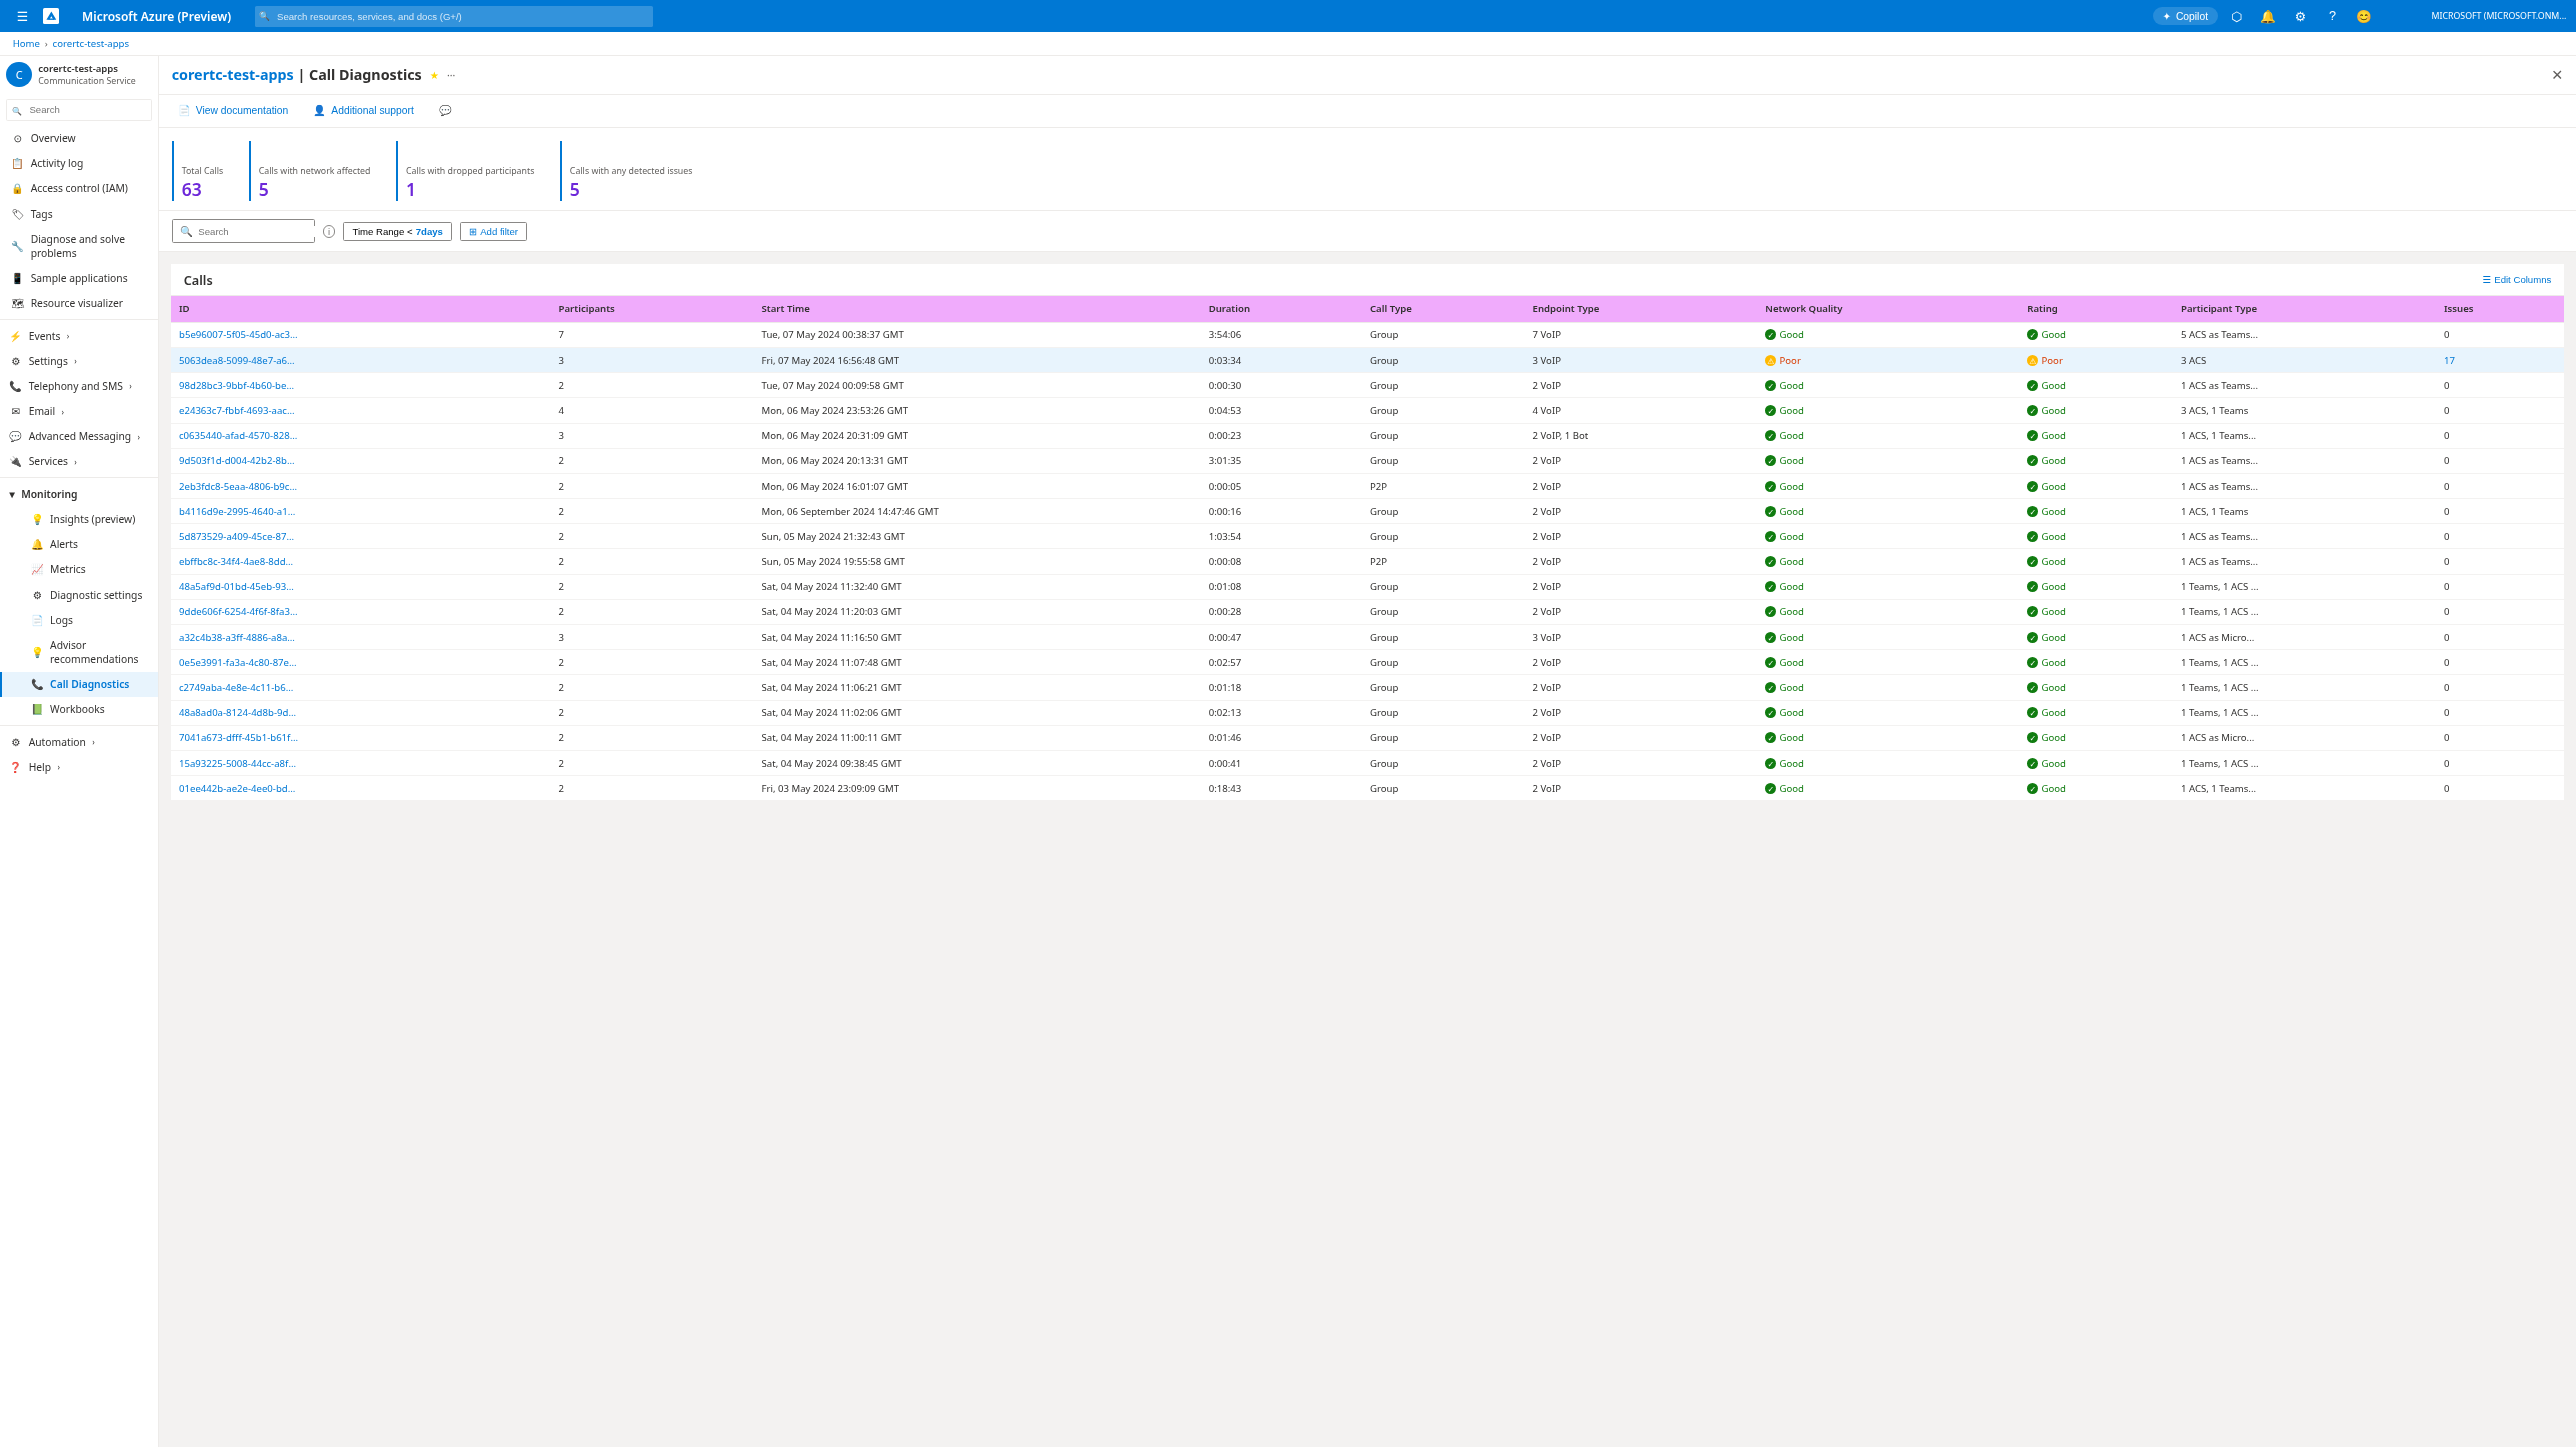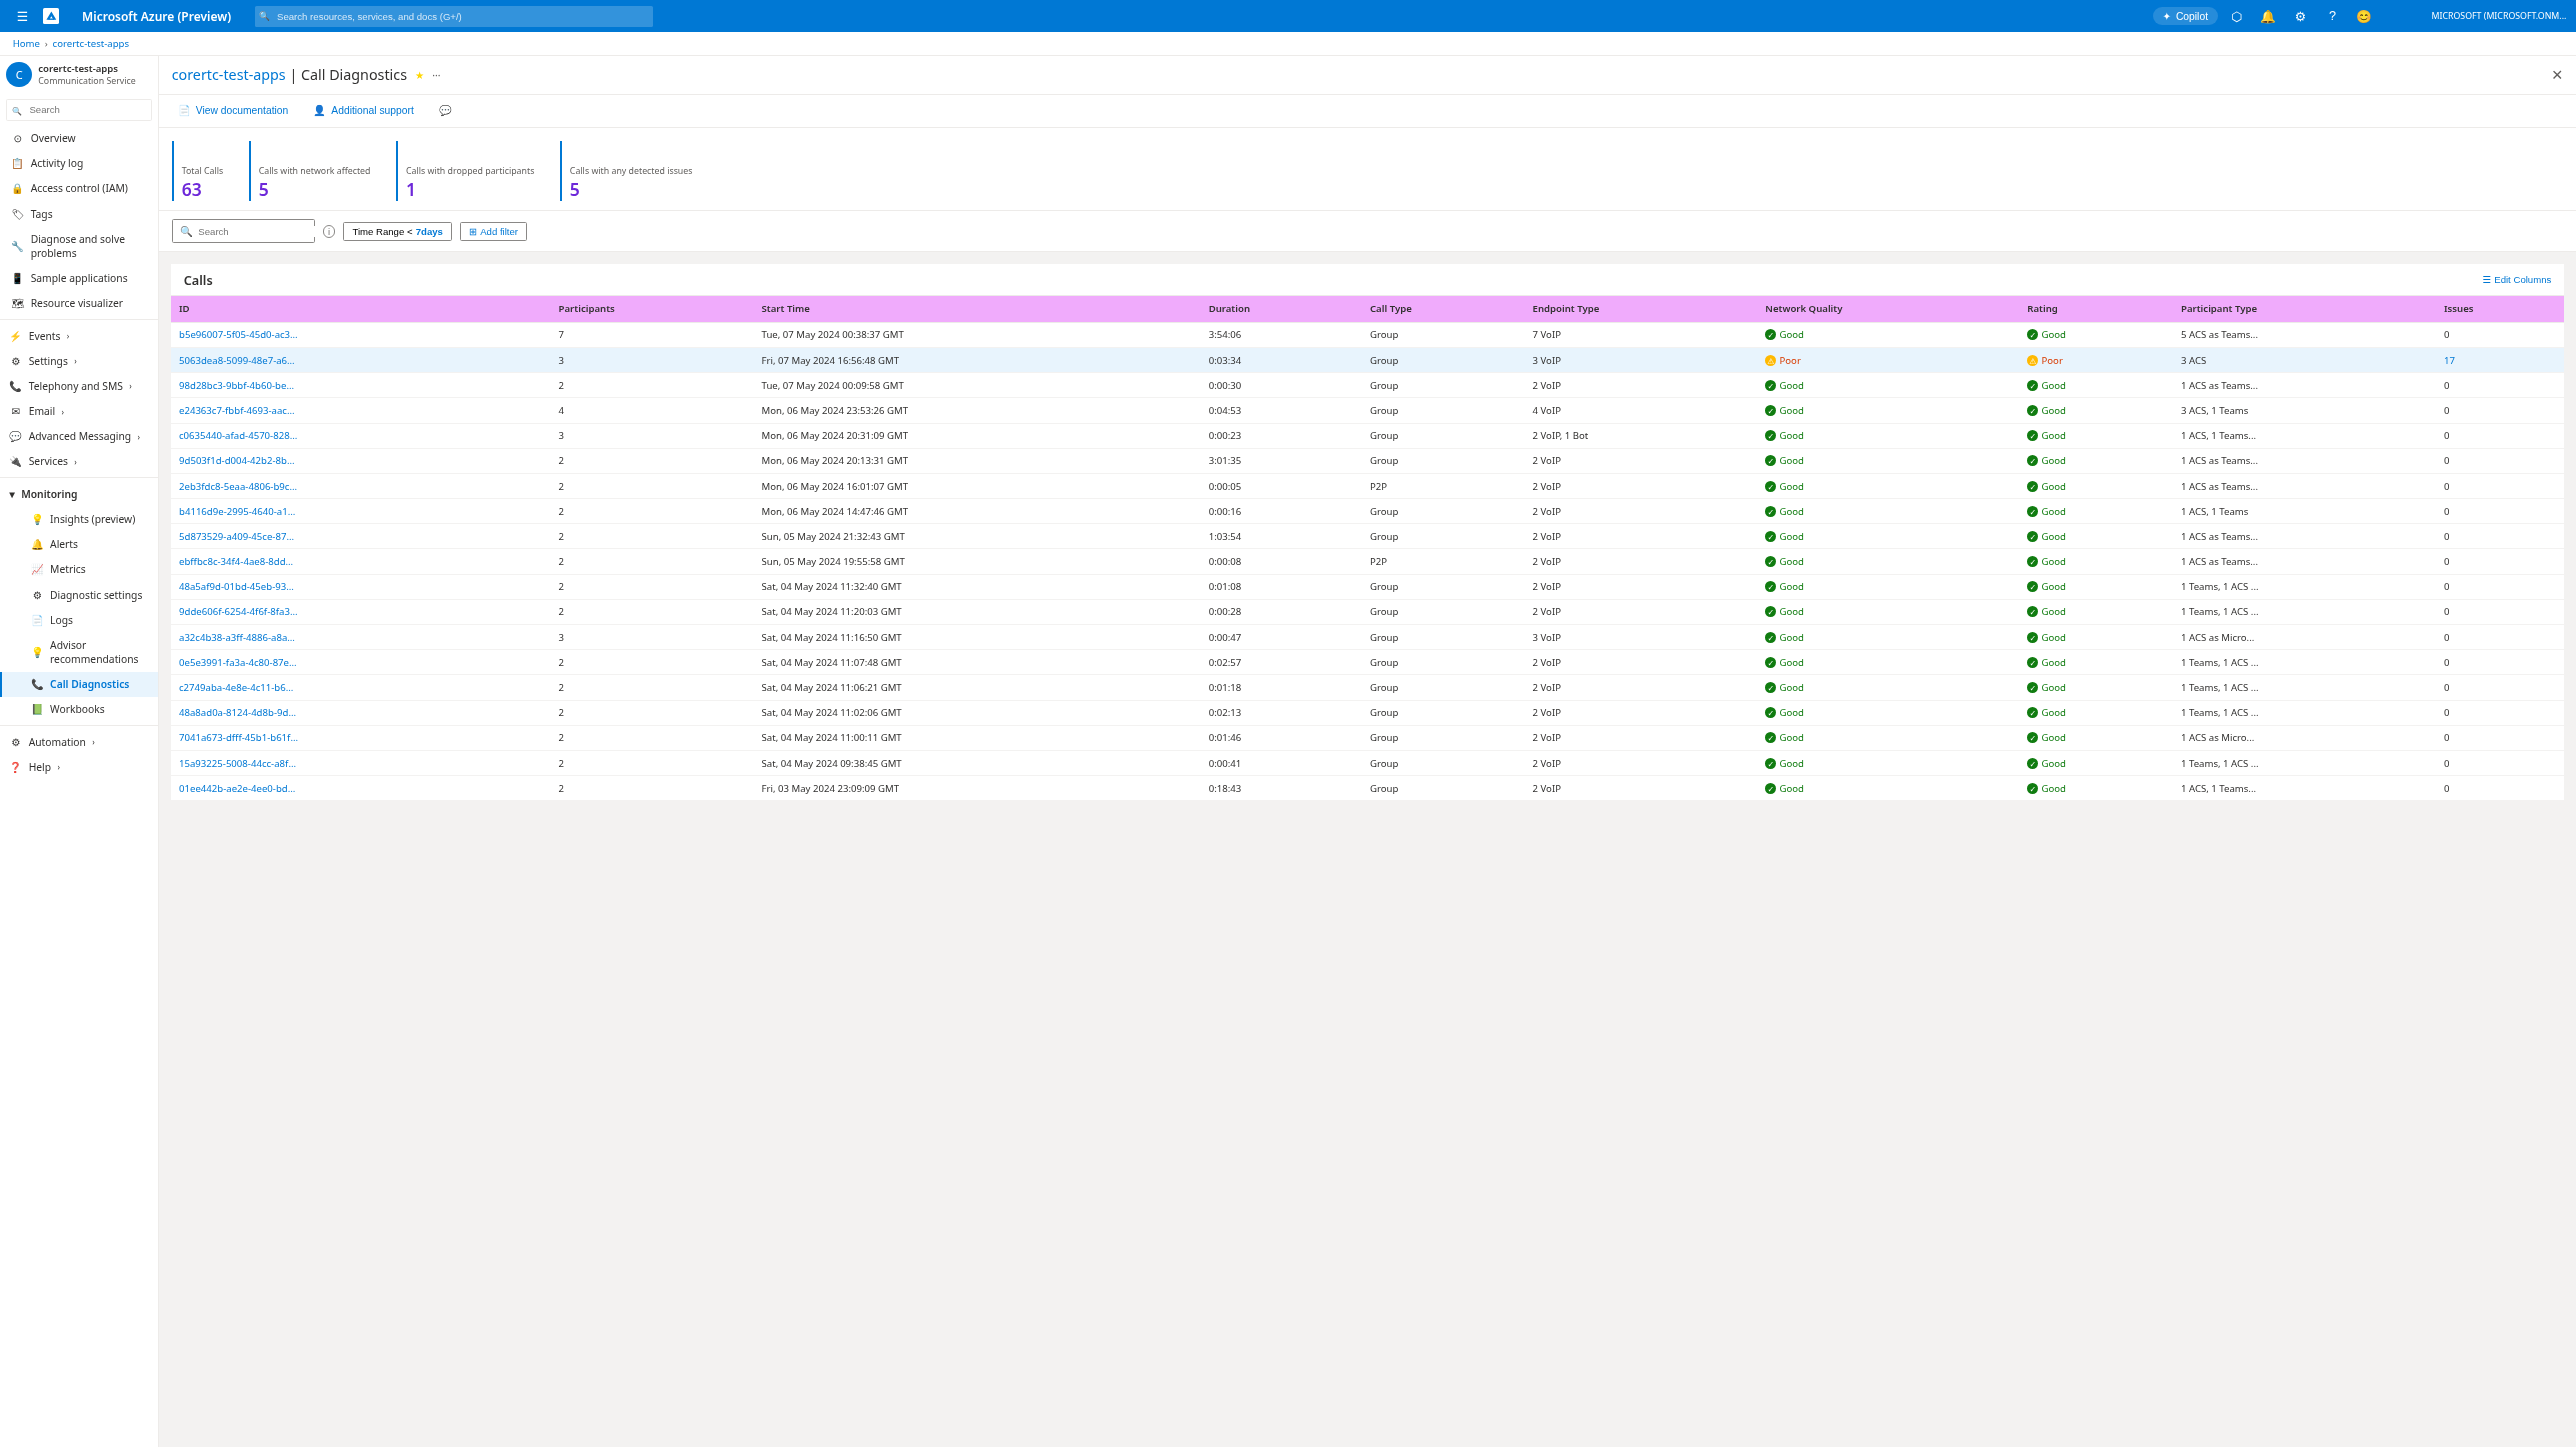--- a/index.html
+++ b/index.html
@@ -259,21 +259,21 @@
     <div class="sidebar-group">
       <span class="sidebar-item-icon">❓</span>
       <span>Help</span>
       <span class="chevron">›</span>
     </div>
   </div>
 
   <div class="content">
 
     <div class="page-header">
-      <span style="font-size:14.3px; font-weight:400;">
+      <span style="font-size:14.3px; font-weight:700;">
         <span style="color:#0078d4;">corertc-test-apps</span>
         <span style="color:#323130;"> | Call Diagnostics</span>
       </span>
       <span class="page-header-star">★</span>
       <span class="page-header-dots">···</span>
       <span class="page-header-close">✕</span>
     </div>
 
     <div class="toolbar">
       <button class="toolbar-btn">
@@ -473,21 +473,21 @@
                 <span class="badge-good">Good</span>
               </td>
     <td>1 ACS as Teams...</td>
     <td><span class="issues-zero">0</span></td>
   </tr>
             <tr>
     <td>
                 <a href="#" class="link-cell">b4116d9e-2995-4640-a1d9-c9529d4ebc</a>
               </td>
     <td>2</td>
-    <td>Mon, 06 May 2024 14:47:46 GMT</td>
+    <td>Mon, 06 September 2024 14:47:46 GMT</td>
     <td>0:00:16</td>
     <td>Group</td>
     <td>2 VoIP</td>
     <td>
                 <span class="badge-good">Good</span>
               </td>
     <td>
                 <span class="badge-good">Good</span>
               </td>
     <td>1 ACS, 1 Teams</td>

